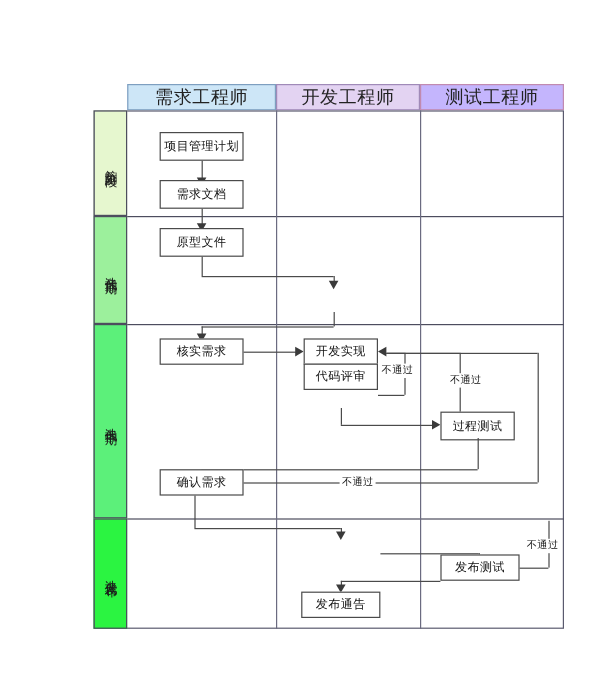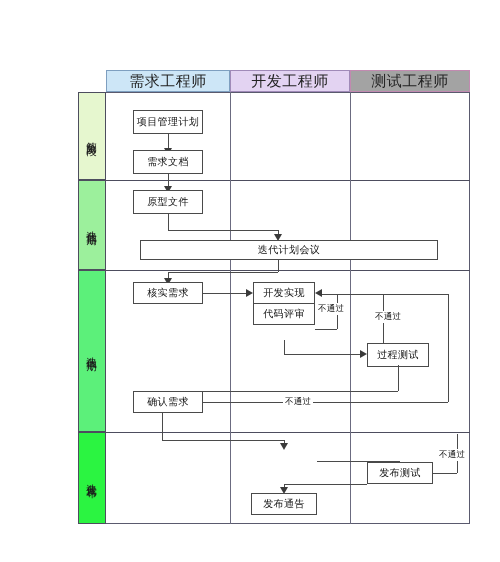--- a/index.html
+++ b/index.html
@@ -18,21 +18,21 @@
 
   
   .hdr{
     position:absolute;top:70px;height:22px;
     border:1.4px solid #8a8aa0;box-sizing:border-box;
     display:flex;align-items:center;justify-content:center;
     font-size:15px;color:#222;letter-spacing:.5px;
   }
   .hdr.req{left:106px;width:124px;background:#cde6f7;border-color:#7e9fc0;}
   .hdr.dev{left:230px;width:120px;background:#e3d3f2;border-color:#a08ab8;}
-  .hdr.qa {left:350px;width:120px;background:#a3a3a3;border-color:#c18ab0;}
+  .hdr.qa {left:350px;width:120px;background:#c4b5fd;border-color:#c18ab0;}
 
   
   .lane{
     position:absolute;left:78px;width:28px;
     border:1.4px solid #4d4d5e;box-sizing:border-box;
     display:flex;align-items:center;justify-content:center;
   }
   .lane span{
     writing-mode:vertical-rl;text-orientation:upright;
     font-size:10.5px;color:#1c1c1c;letter-spacing:1.5px;white-space:nowrap;
@@ -122,23 +122,20 @@
 
   <div class="box" style="left:133px;top:190px;width:70px;height:24px">
     <span>原型文件</span>
   </div>
 
   <div class="v" style="left:168px;top:214px;height:16px"></div>
   <div class="h" style="left:168px;top:230px;width:110px"></div>
   <div class="v" style="left:278px;top:230px;height:6px"></div>
   <div class="arrow down" style="left:274px;top:234px"></div>
 
-  <div class="box" style="left:140px;top:240px;width:298px;height:20px">
-    <span>迭代计划会议</span>
-  </div>
 
   <div class="v" style="left:278px;top:260px;height:12px"></div>
   <div class="h" style="left:168px;top:272px;width:110px"></div>
   <div class="v" style="left:168px;top:272px;height:8px"></div>
   <div class="arrow down" style="left:164px;top:278px"></div>
 
   <div class="box" style="left:133px;top:282px;width:70px;height:22px">
     <span>核实需求</span>
   </div>
 

